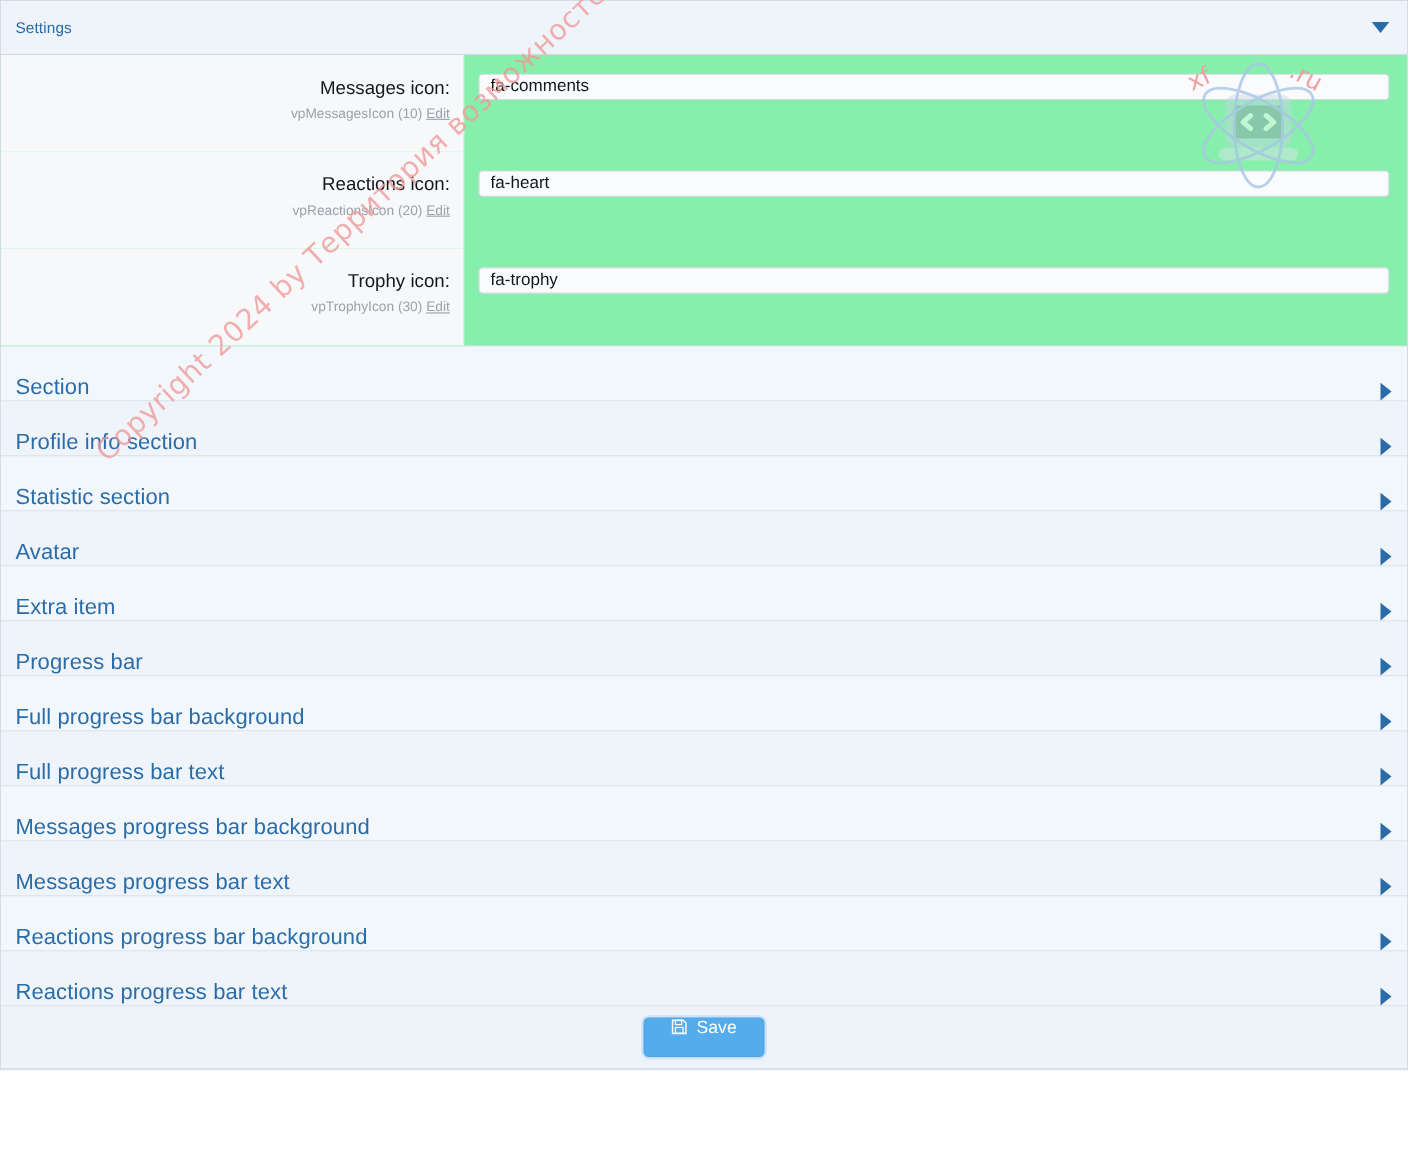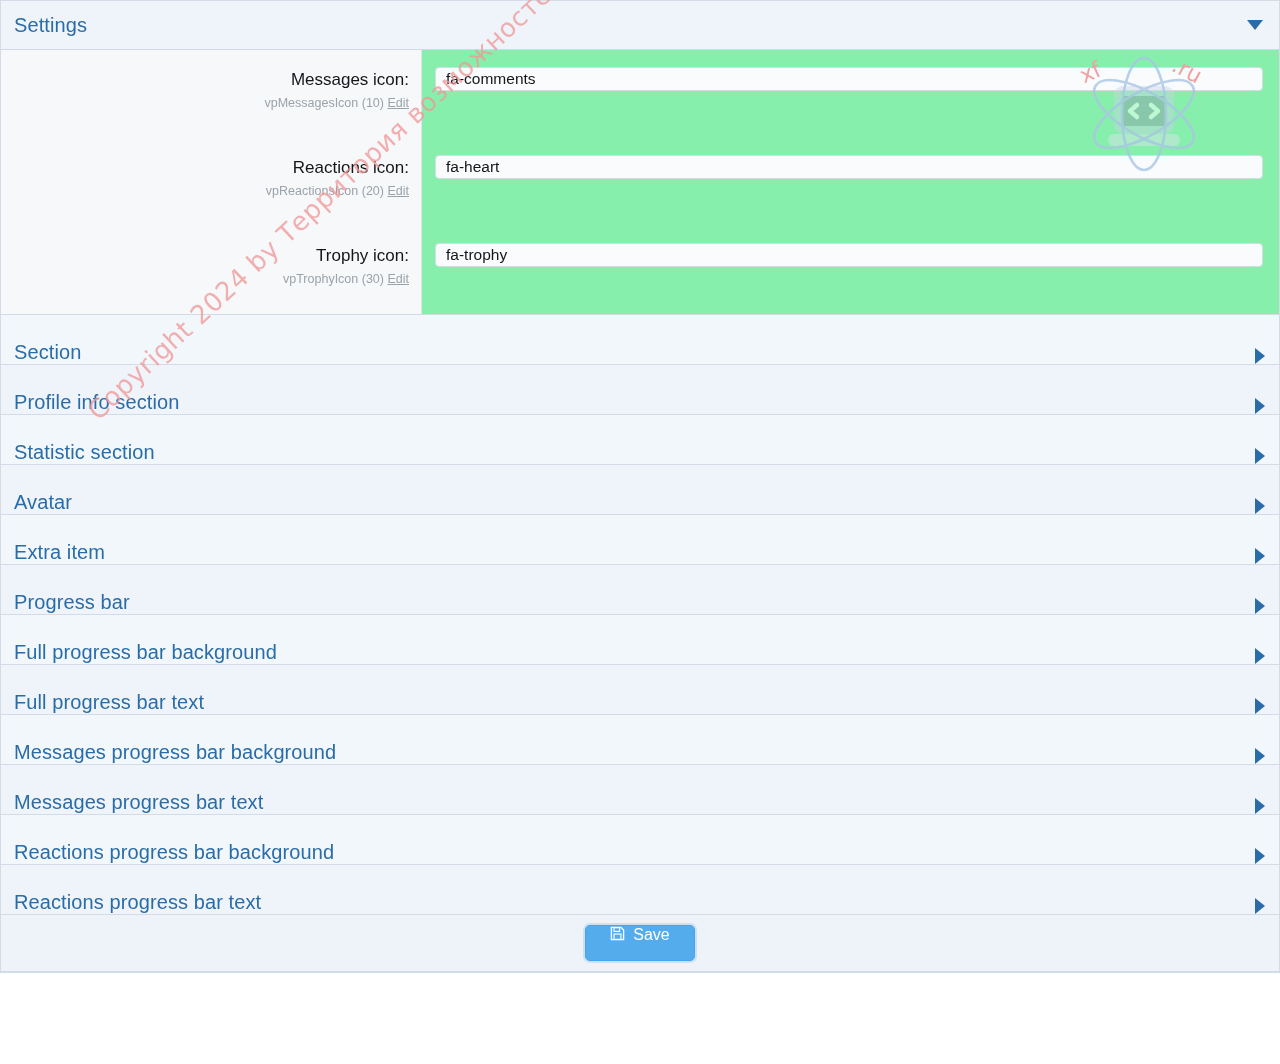--- a/index.html
+++ b/index.html
@@ -89,21 +89,21 @@
     box-sizing: border-box;
     display: flex;
     align-items: center;
     background: #eef4fa;
     border-bottom: 1px solid #cfdae6;
     padding: 0 14px 0 13px;
     position: relative;
     z-index: 2;
   }
   .acc-head .title {
-    font-size: 20px;
+    font-size: 14px;
     color: #2a6ca8;
     letter-spacing: .1px;
   }
   .acc-head .spacer { flex: 1 1 auto; }
 
   .tri-down {
     width: 0; height: 0;
     border-left: 8px solid transparent;
     border-right: 8px solid transparent;
     border-top: 10px solid #2a6ca8;

